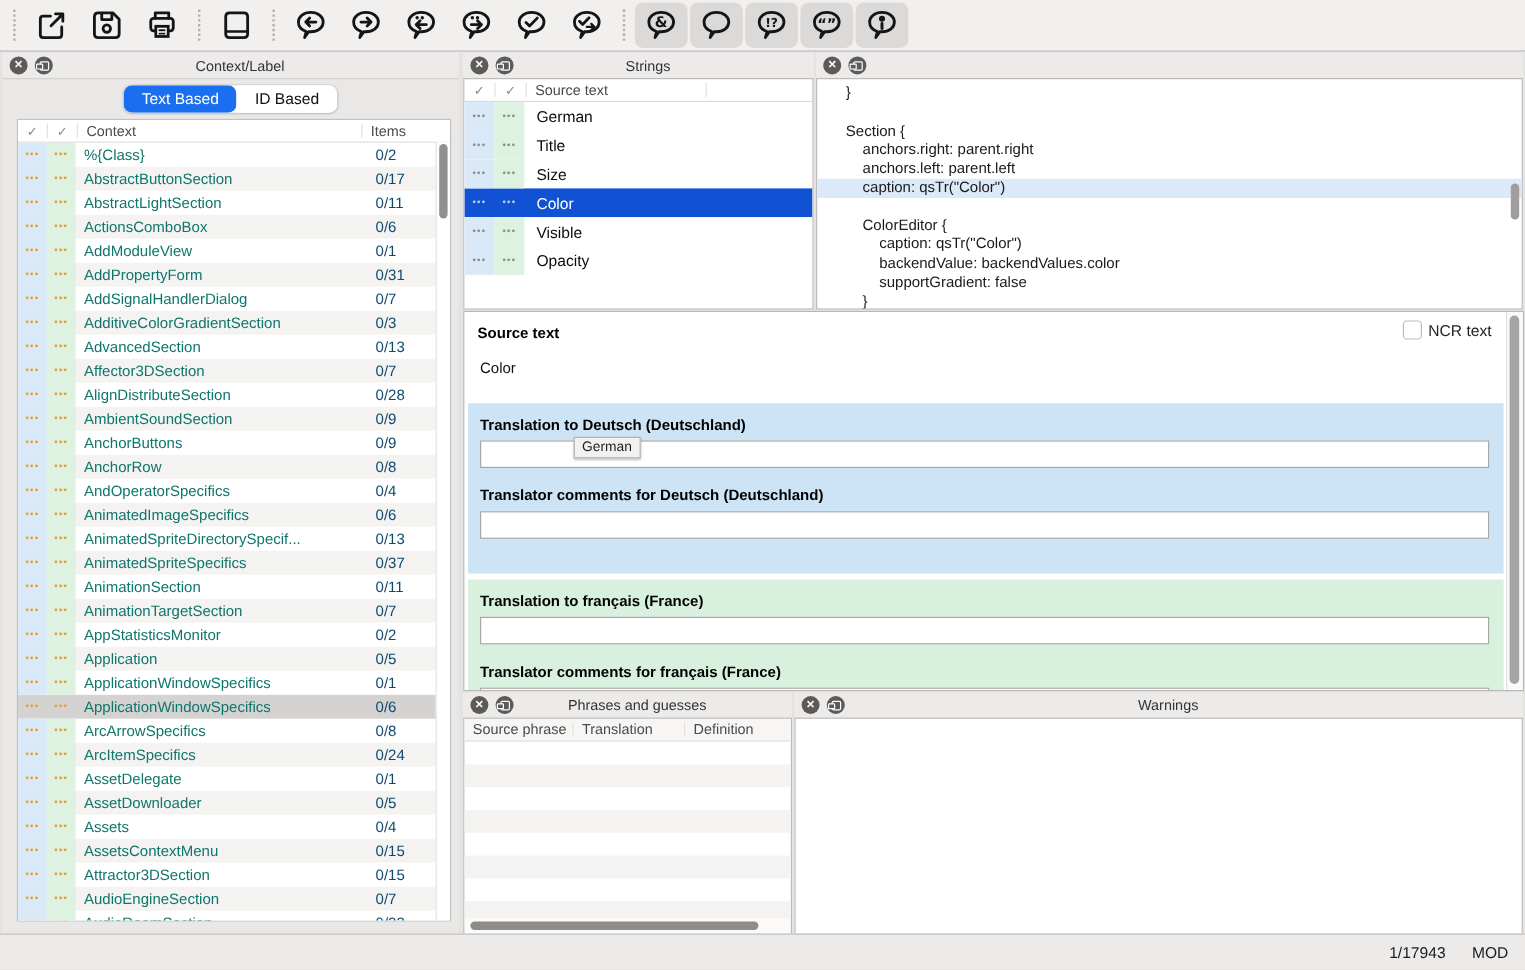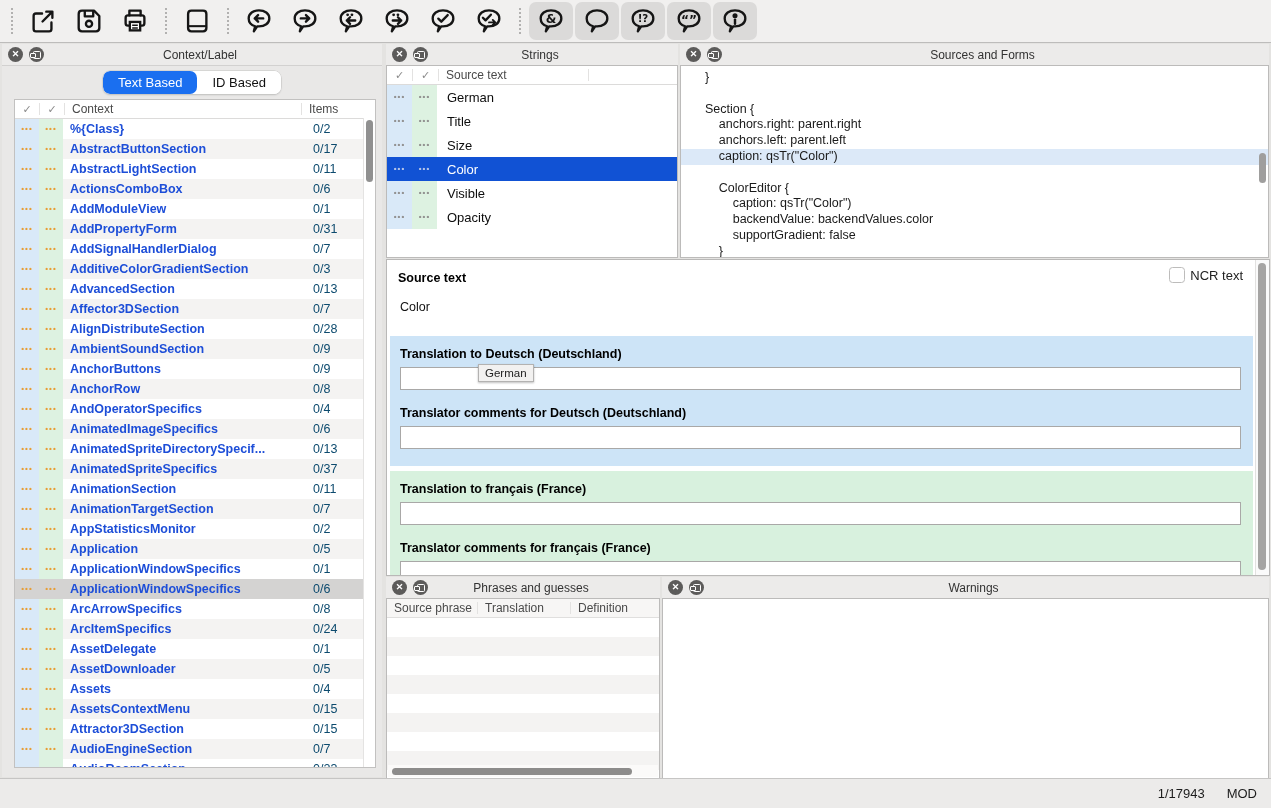--- a/index.html
+++ b/index.html
@@ -35,21 +35,21 @@
   .hc{display:flex;align-items:center;justify-content:center;height:12px;border-right:1px solid #e3e2e1;}
   .hc.chk{width:24px;color:#8a8a8a;font-size:11px;}
   .hc.lbl{justify-content:flex-start;padding-left:7px;}
   .ctx-row{height:20px;display:flex;align-items:center;font-size:12.5px;background:#fff;}
   .ctx-row.even{background:#f4f3f2;}
   .ctx-row.selected{background:#d4d3d2;}
   .cA,.cB{width:24px;height:100%;display:flex;align-items:center;justify-content:center;flex:none;}
   .cA{background:var(--col-a,#d9e9f8);} .cB{background:var(--col-b,#ddf2e1);}
   .selected .cA,.selected .cB{background:transparent;}
   .dots{font-size:8px;letter-spacing:1px;font-weight:700;line-height:1;}
-  .ctx-name{flex:1;padding-left:7px;font-weight:700;color:#1d4ed8;white-space:nowrap;overflow:hidden;}
+  .ctx-name{flex:1;padding-left:7px;font-weight:400;color:#0f766e;white-space:nowrap;overflow:hidden;}
   .ctx-items{width:62px;flex:none;color:#0c4a6e;}
   .vscroll{position:absolute;top:18px;right:0;bottom:0;width:11px;background:#fff;border-left:1px solid #e4e3e2;}
   .vthumb{position:absolute;top:2px;left:1.5px;width:7px;background:#909090;border-radius:4px;}
   
   #strings-panel{left:386px;top:44px;width:292px;height:214px;}
   .str-table{position:absolute;left:0;right:0;top:21px;bottom:0;background:#fff;border:1px solid #bcbbba;overflow:hidden;box-sizing:border-box;}
   .str-head{height:18px;display:flex;align-items:center;border-bottom:1px solid #dcdbda;font-size:12px;color:#4a4a4a;}
   .str-head .hc.chk{width:25px;}
   .str-row{height:24px;display:flex;align-items:center;font-size:13px;background:#fff;color:#0d0d0d;}
   .str-row .cA,.str-row .cB{width:25px;}
@@ -63,21 +63,21 @@
   .code .vscroll{top:1px;bottom:1px;border-left:none;background:transparent;}
   
   #editor{position:absolute;left:386px;top:259px;width:884px;height:317px;background:#fff;border:1px solid #b9b8b7;box-sizing:border-box;overflow:hidden;}
   .ed-scroll{position:absolute;right:0;top:0;bottom:0;width:13px;background:#fafafa;border-left:1px solid #e2e1e0;}
   .ed-thumb{position:absolute;top:3px;bottom:5px;left:2px;width:8px;background:#a5a4a3;border-radius:4px;}
   .ed-inner{position:absolute;left:3px;right:16px;top:0;bottom:0;}
   .src-label{font-weight:700;font-size:12.5px;margin:11px 0 0 8px;color:#000;}
   .src-value{font-size:12.5px;margin:15px 0 0 10px;color:#111;}
   .ncr{position:absolute;right:10px;top:7px;display:flex;align-items:center;font-size:13px;color:#222;}
   .ncr-box{width:14px;height:14px;border:1px solid #bdbcbb;border-radius:3.5px;background:#fff;margin-right:5px;}
-  .lang-group{margin:0 0 5px 0;padding:6px 12px 6px 10px;}
+  .lang-group{margin:0 0 5px 0;padding:6px 12px 18px 10px;}
   .group-label{font-weight:700;font-size:12.5px;color:#000;margin:5px 0 6px 0;}
   .inp-wrap{position:relative;}
   .group-input{width:100%;height:23px;border:1px solid #a9a8a7;background:#fff;box-sizing:border-box;border-radius:0;margin-bottom:11px;font-family:"Liberation Sans",sans-serif;}
   .tooltip{position:absolute;left:78px;top:-3px;padding:2px 6px;background:#f2f1f0;border:1px solid #b3b2b1;font-size:11.5px;color:#222;box-shadow:0 1px 2px rgba(0,0,0,.25);white-space:nowrap;}
   
   #phrases-panel{left:386px;top:577px;width:274px;height:202px;}
   .phr-table{position:absolute;left:0;right:0;top:21px;bottom:0;background:#fff;border:1px solid #bcbbba;box-sizing:border-box;overflow:hidden;}
   .phr-head{height:18px;display:flex;align-items:center;border-bottom:1px solid #e0dfde;font-size:12px;color:#4a4a4a;background:#f7f6f5;}
   .phr-hc{padding-left:7px;border-right:1px solid #e3e2e1;height:12px;display:flex;align-items:center;}
   .phr-row{height:19px;}
@@ -668,21 +668,20 @@
 </div>
 
 <div class="panel" id="sources-panel">
   <div class="panel-header">
     <span class="pbtn">
         <span class="px">✕</span>
       </span>
     <span class="pbtn">
         <span class="pr"></span>
       </span>
-    <span class="panel-title">Sources and Forms</span>
   </div>
   <div class="code">
     <div id="src-code">
         <div class="code-line">    }</div>
         <div class="code-line"> </div>
         <div class="code-line">    Section {</div>
         <div class="code-line">        anchors.right: parent.right</div>
         <div class="code-line">        anchors.left: parent.left</div>
         <div class="code-line hl">        caption: qsTr("Color")</div>
         <div class="code-line"> </div>

